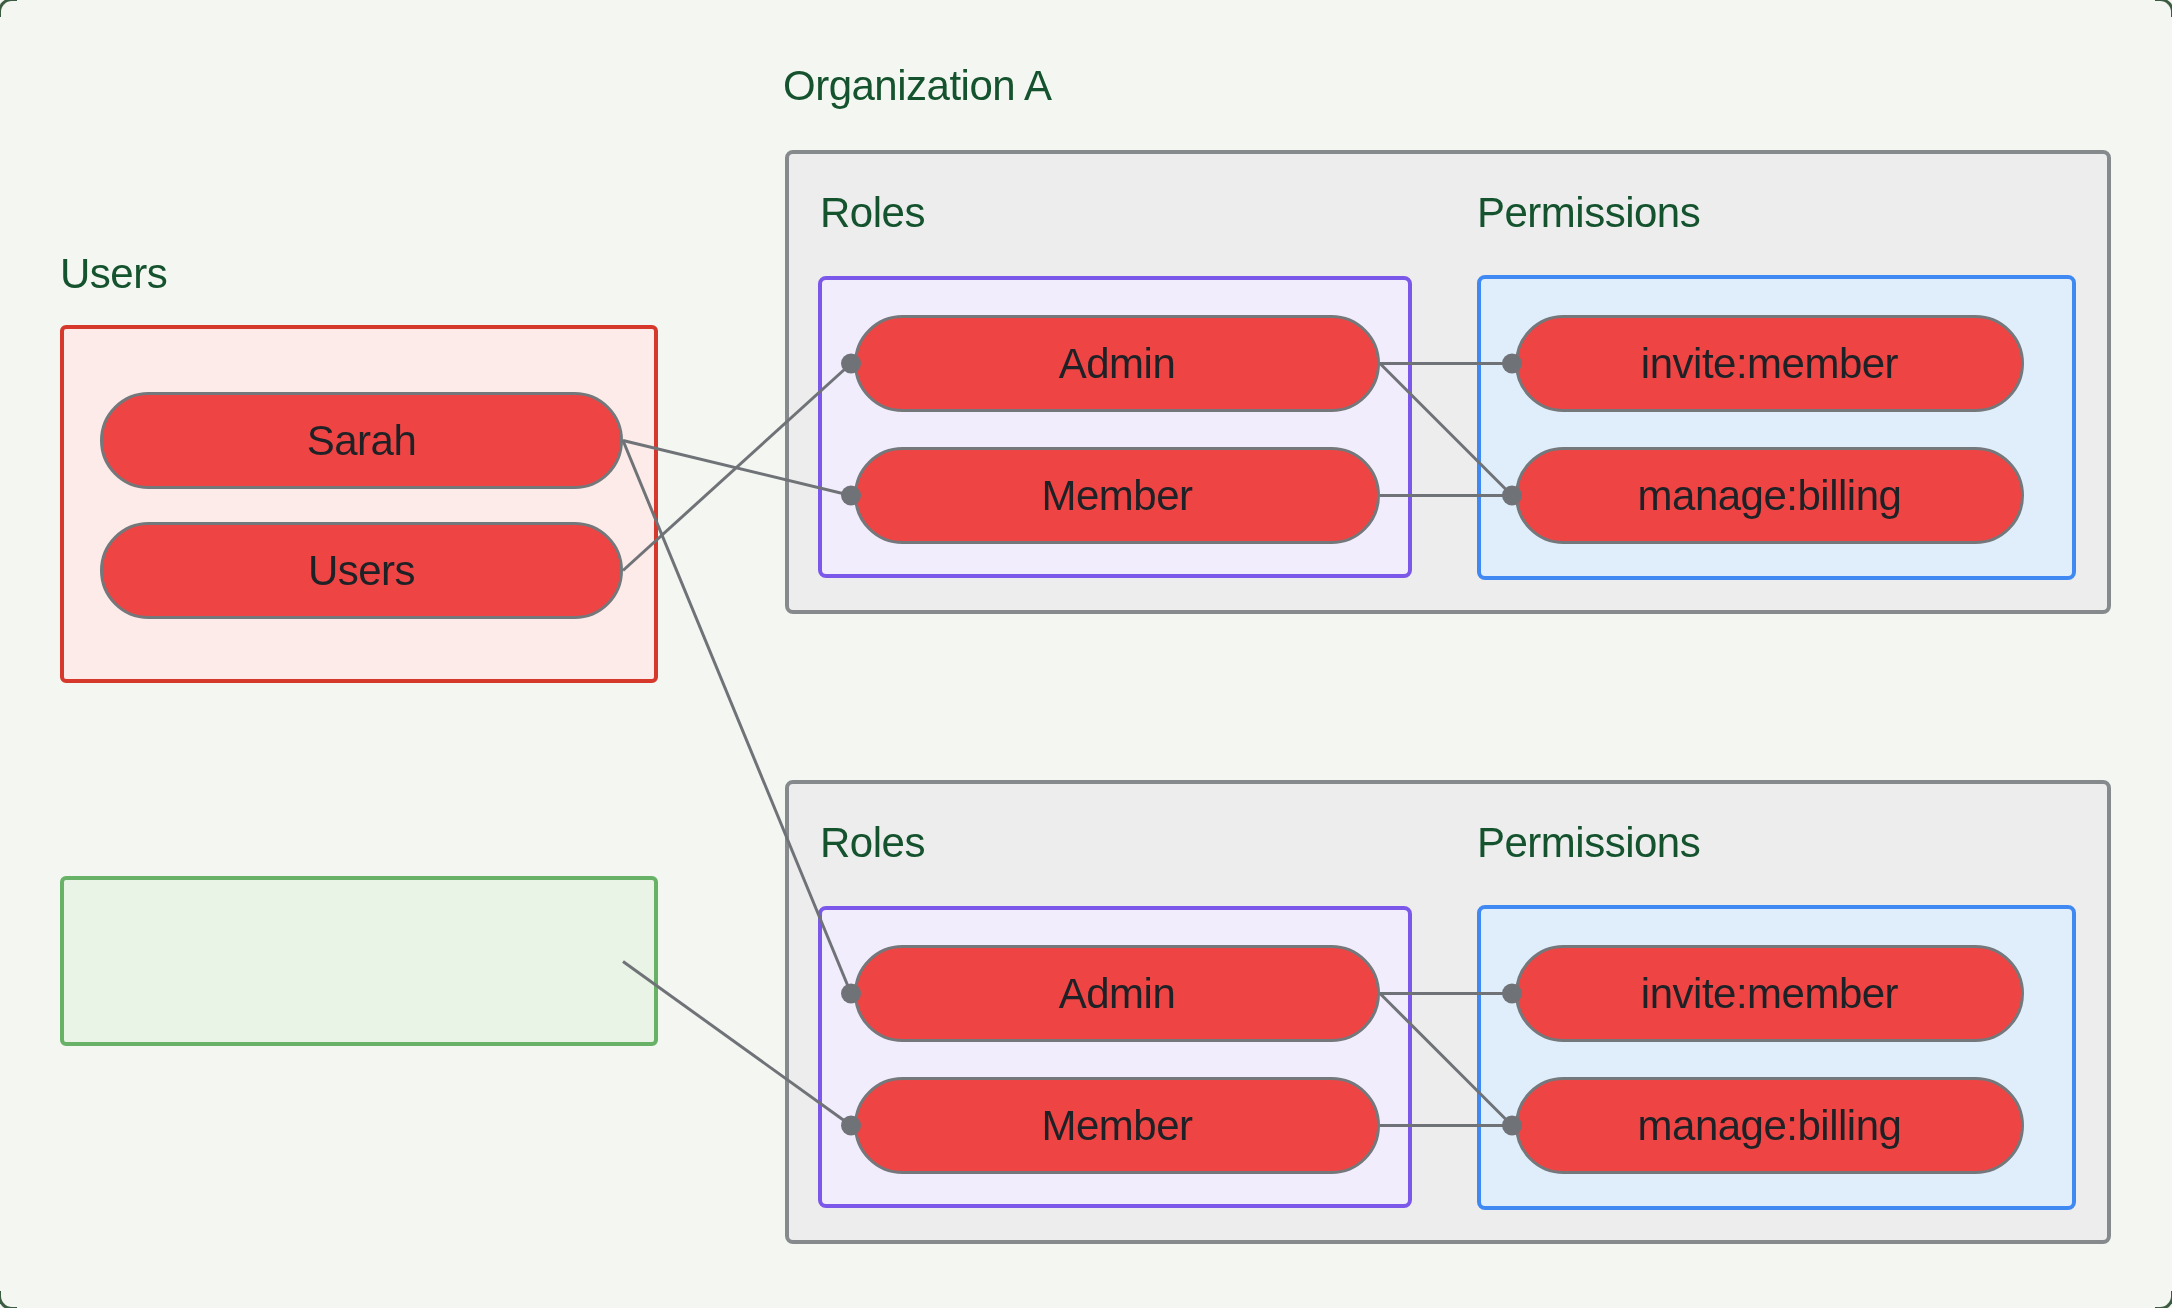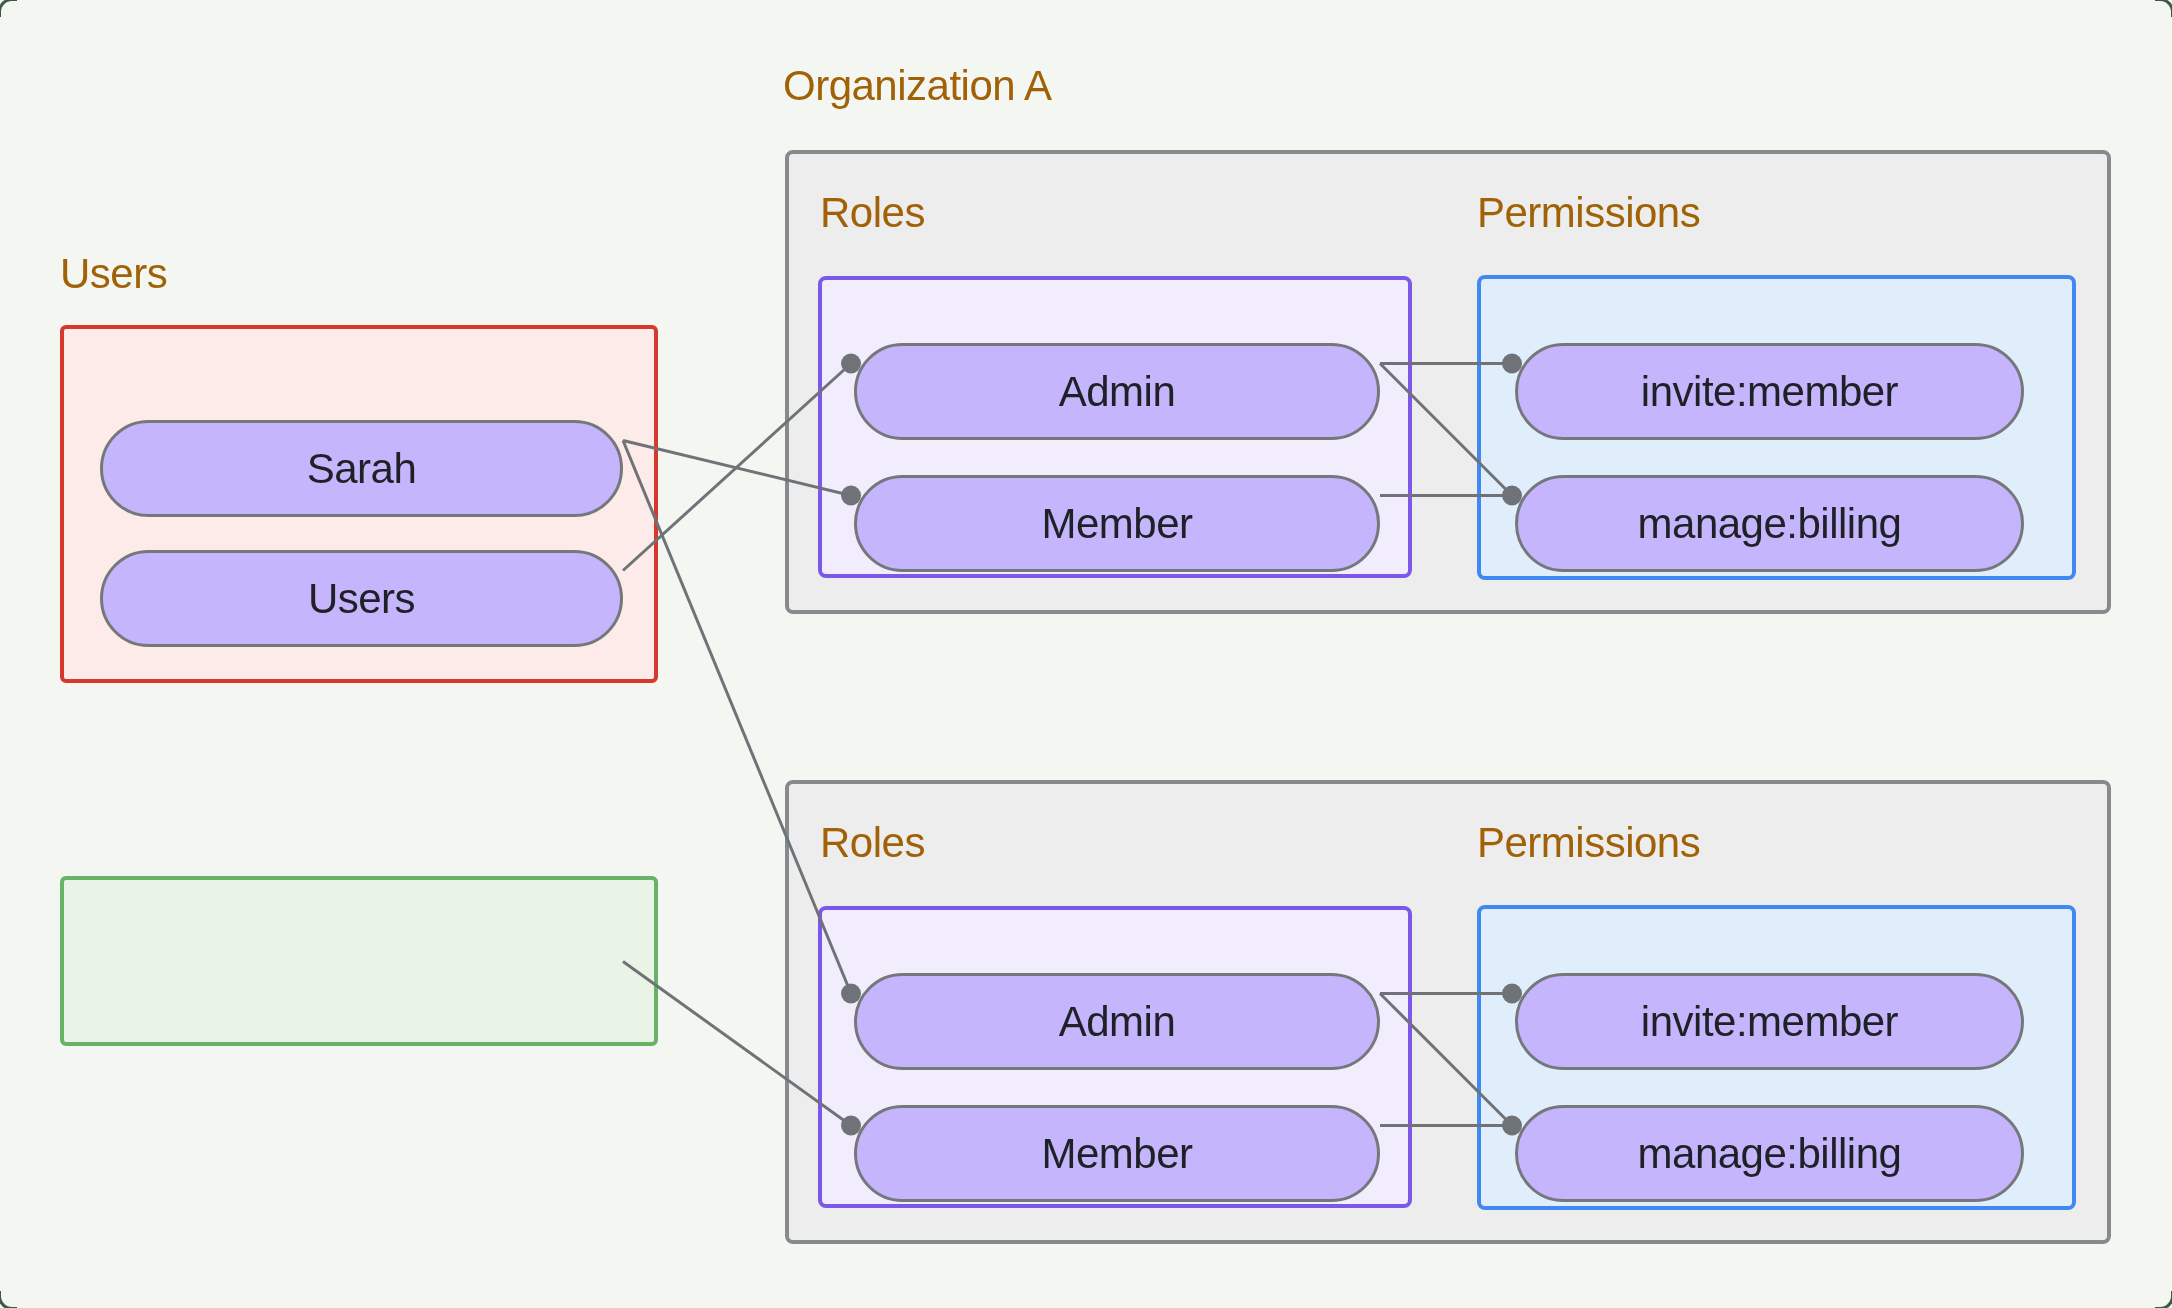--- a/index.html
+++ b/index.html
@@ -11,34 +11,34 @@
   }
   
   .corner{position:absolute;width:16px;height:16px;border:0 solid #3c5c42;}
   .corner.tl{top:-2px;left:-2px;border-top-width:3px;border-left-width:3px;border-top-left-radius:14px;}
   .corner.tr{top:-2px;right:-2px;border-top-width:3px;border-right-width:3px;border-top-right-radius:14px;}
   .corner.bl{bottom:-2px;left:-2px;border-bottom-width:3px;border-left-width:3px;border-bottom-left-radius:14px;}
   .corner.br{bottom:-2px;right:-2px;border-bottom-width:3px;border-right-width:3px;border-bottom-right-radius:14px;}
 
   .label{
     position:absolute;font-size:42px;line-height:52px;font-weight:500;
-    letter-spacing:-0.5px;white-space:nowrap;color:#a16207;
+    letter-spacing:-0.5px;white-space:nowrap;color:#14532d;
   }
   .box{position:absolute;box-sizing:border-box;border-radius:8px;}
   .box.gray  {background:#ededee;border:4px solid #868a8d;}
   .box.red   {background:#fcebe8;border:4px solid #d6392b;border-radius:6px;}
   .box.green {background:#e9f4e6;border:4px solid #67b267;border-radius:6px;}
   .box.purple{background:#f2edfc;border:4px solid #7c58ea;}
   .box.blue  {background:#e0edfa;border:4px solid #4189f2;}
 
   .pill{
     position:absolute;box-sizing:border-box;height:97px;
-    background:#c4b5fd;border:3px solid #75787b;border-radius:48.5px;
+    background:#ef4444;border:3px solid #75787b;border-radius:48.5px;
     display:flex;align-items:center;justify-content:center;
-    font-size:42px;letter-spacing:-0.5px;color:#1e2226;white-space:nowrap;margin-top:28px;
+    font-size:42px;letter-spacing:-0.5px;color:#1e2226;white-space:nowrap;
   }
   svg.wires{position:absolute;left:0;top:0;pointer-events:none;}
   svg.wires line{stroke:#6f7377;stroke-width:3;}
   svg.wires circle{fill:#6f7377;}
 </style>
 </head>
 <body>
 
 <div class="canvas">
 

